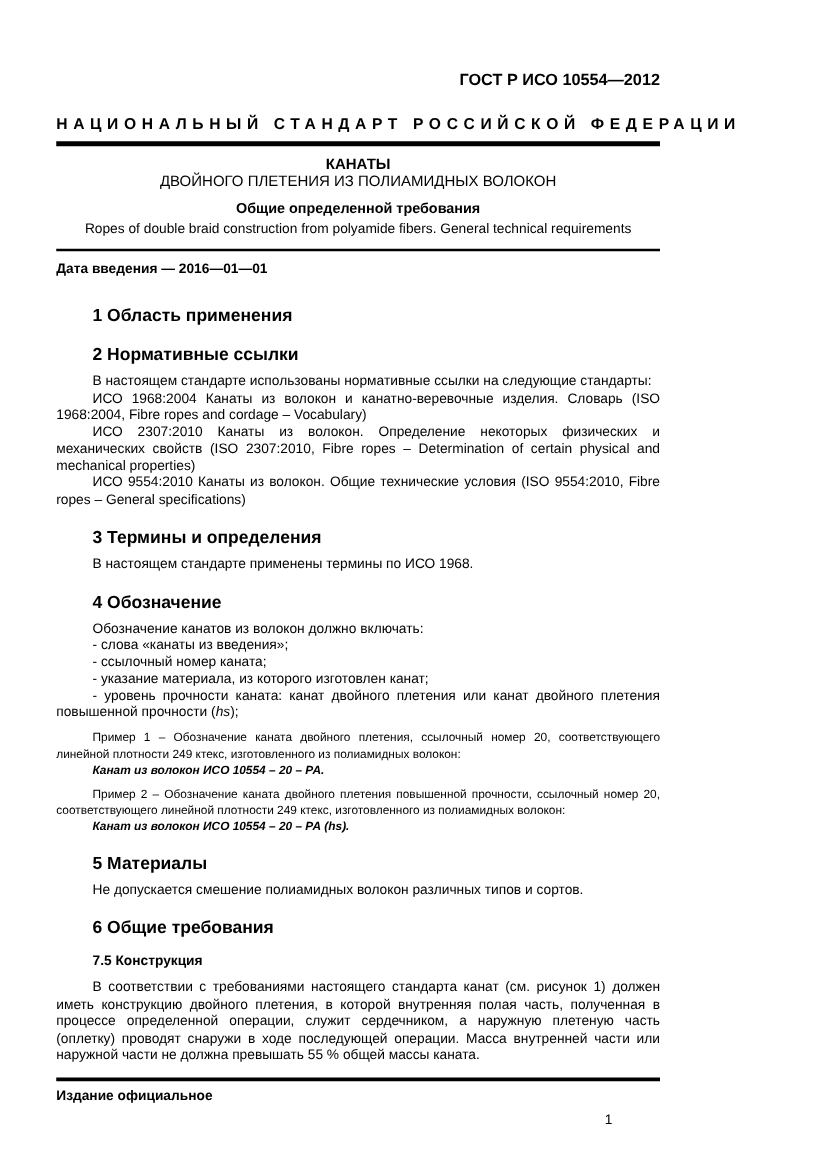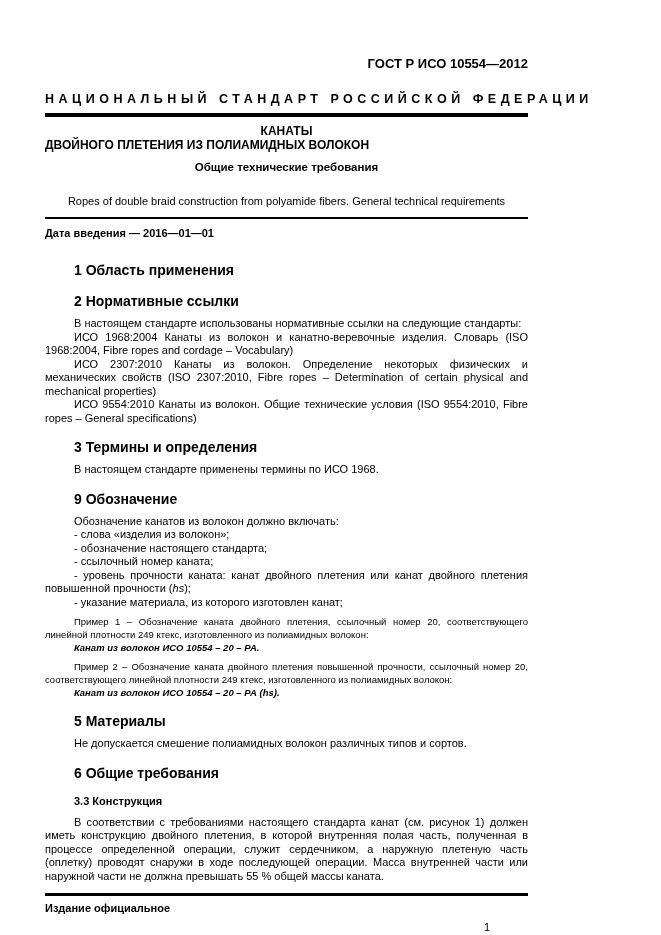--- a/index.html
+++ b/index.html
@@ -34,23 +34,23 @@
     letter-spacing: 4.5px;
     white-space: nowrap;
     text-align: center;
   }
   .rule { background: #000; width: 100%; }
   .rule.thick { height: 4px; margin-top: 6px; }
   .rule.thin  { height: 2px; margin-top: 9px; }
   .rule.footer-rule { height: 3px; margin-top: 10px; }
 
   .title1 { margin-top: 7px; text-align: center; font-size: 12px; line-height: 14px; font-weight: bold; }
-  .title2 { font-size: 12px; line-height: 14px; font-weight: bold; }
+  .title2 { text-align: center; font-size: 12px; line-height: 14px; font-weight: normal; }
   .subtitle { margin-top: 8px; text-align: center; font-size: 11.5px; line-height: 14px; font-weight: bold; }
-  .subtitle-en { margin-top: 20px; text-align: center; font-size: 11px; line-height: 14px; }
+  .subtitle-en { margin-top: 2px; text-align: center; font-size: 11px; line-height: 14px; }
   .intro-date { margin-top: 7px; text-align: left; font-size: 11px; line-height: 14px; font-weight: bold; }
 
   .sec-heading {
     margin: 14px 0 7px 0;
     padding-left: 29px;
     font-size: 14px;
     line-height: 17px;
     font-weight: bold;
   }
   .sec-heading.first { margin-top: 22px; }
@@ -104,54 +104,53 @@
 <div class="page">
 
   <div class="doc-number">ГОСТ Р ИСО 10554—2012</div>
 
   <div class="federation">НАЦИОНАЛЬНЫЙ СТАНДАРТ РОССИЙСКОЙ ФЕДЕРАЦИИ</div>
 
   <div class="rule thick"></div>
 
   <div class="title1">КАНАТЫ</div>
   <div class="title2">ДВОЙНОГО ПЛЕТЕНИЯ ИЗ ПОЛИАМИДНЫХ ВОЛОКОН</div>
-  <div class="subtitle">Общие технические требования</div>
+  <div class="subtitle">Общие определенной требования</div>
   <div class="subtitle-en">Ropes of double braid construction from polyamide fibers. General technical requirements</div>
 
   <div class="rule thin"></div>
 
   <div class="intro-date">Дата введения — 2016—01—01</div>
 
   <h2 class="sec-heading first">1 Область применения</h2>
 
   <h2 class="sec-heading">2 Нормативные ссылки</h2>
   <p class="body">В настоящем стандарте использованы нормативные ссылки на следующие стандарты:</p>
   <p class="body">ИСО 1968:2004 Канаты из волокон и канатно-веревочные изделия. Словарь (ISO 1968:2004, Fibre ropes and cordage – Vocabulary)</p>
   <p class="body">ИСО 2307:2010 Канаты из волокон. Определение некоторых  физических и механических свойств (ISO 2307:2010, Fibre ropes – Determination of certain physical and mechanical properties)</p>
   <p class="body">ИСО 9554:2010 Канаты из волокон. Общие технические условия (ISO 9554:2010, Fibre ropes – General specifications)</p>
 
   <h2 class="sec-heading">3 Термины и определения</h2>
   <p class="body">В настоящем стандарте применены термины по ИСО 1968.</p>
 
-  <h2 class="sec-heading">9 Обозначение</h2>
+  <h2 class="sec-heading">4 Обозначение</h2>
   <p class="body">Обозначение канатов из волокон должно включать:</p>
-  <p class="body">- слова «изделия из волокон»;</p>
-  <p class="body">- обозначение настоящего стандарта;</p>
+  <p class="body">- слова «канаты из введения»;</p>
   <p class="body">- ссылочный номер каната;</p>
+  <p class="body">- указание материала, из которого изготовлен канат;</p>
   <p class="body"><span>- уровень прочности каната: канат двойного плетения или канат двойного плетения повышенной прочности (</span><i>hs</i><span>);</span></p>
-  <p class="body">- указание материала, из которого изготовлен канат;</p>
   <p class="example">Пример 1 – Обозначение каната двойного плетения, ссылочный номер 20, соответствующего линейной плотности 249 ктекс, изготовленного из полиамидных волокон:</p>
   <p class="designation">Канат из волокон ИСО 10554 – 20 – РА.</p>
   <p class="example">Пример 2 – Обозначение каната двойного плетения повышенной прочности, ссылочный номер 20, соответствующего линейной плотности 249 ктекс, изготовленного из полиамидных волокон:</p>
   <p class="designation">Канат из волокон ИСО 10554 – 20 – РА (hs).</p>
 
   <h2 class="sec-heading">5 Материалы</h2>
   <p class="body">Не допускается смешение полиамидных волокон различных типов и сортов.</p>
 
   <h2 class="sec-heading">6 Общие требования</h2>
-  <div class="sub-heading">3.3 Конструкция</div>
+  <div class="sub-heading">7.5 Конструкция</div>
   <p class="body">В соответствии с требованиями настоящего стандарта канат (см. рисунок 1) должен иметь конструкцию двойного плетения, в которой внутренняя полая часть, полученная в процессе определенной операции, служит сердечником, а наружную плетеную часть (оплетку) проводят снаружи в ходе последующей операции. Масса внутренней части или наружной части не должна превышать 55 % общей массы каната.</p>
 
   <div class="rule footer-rule"></div>
   <div class="edition">Издание официальное</div>
   <div class="page-num">1</div>
 
 </div>
 
 </body></html>

